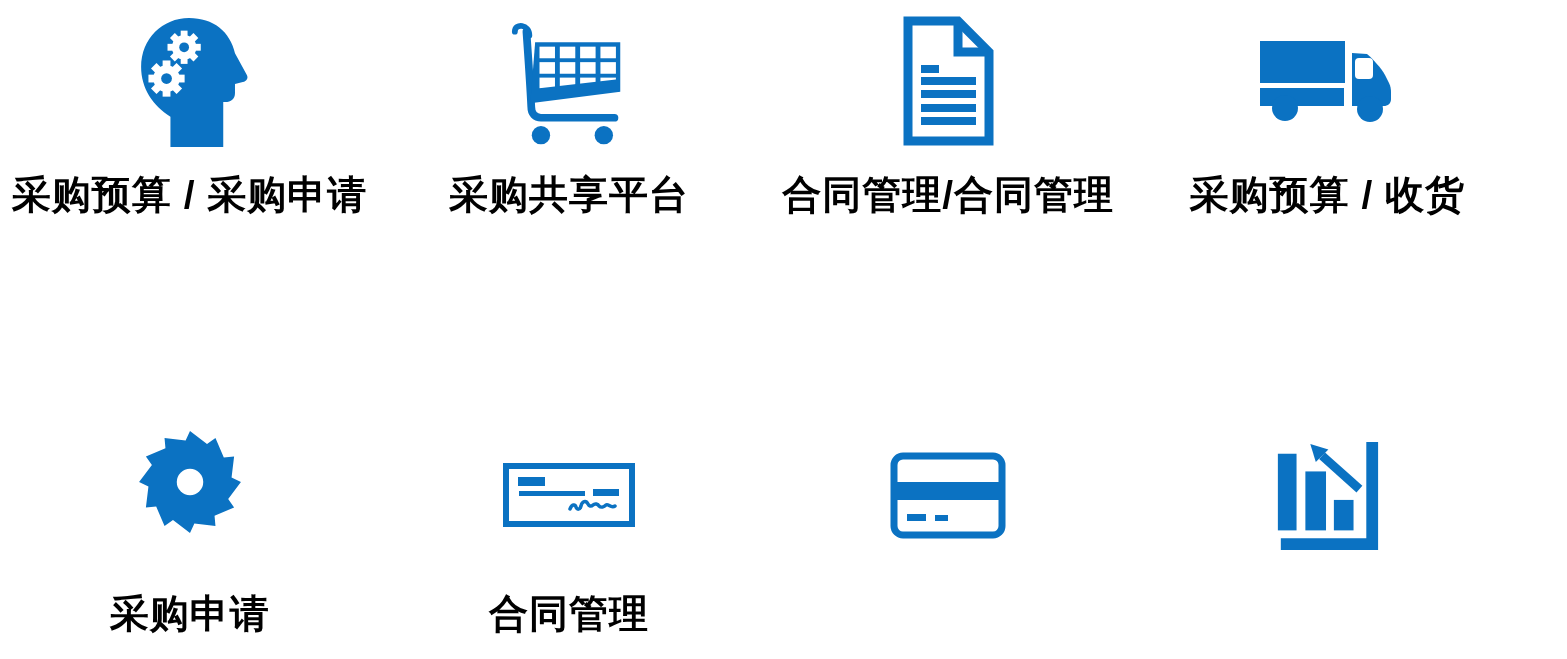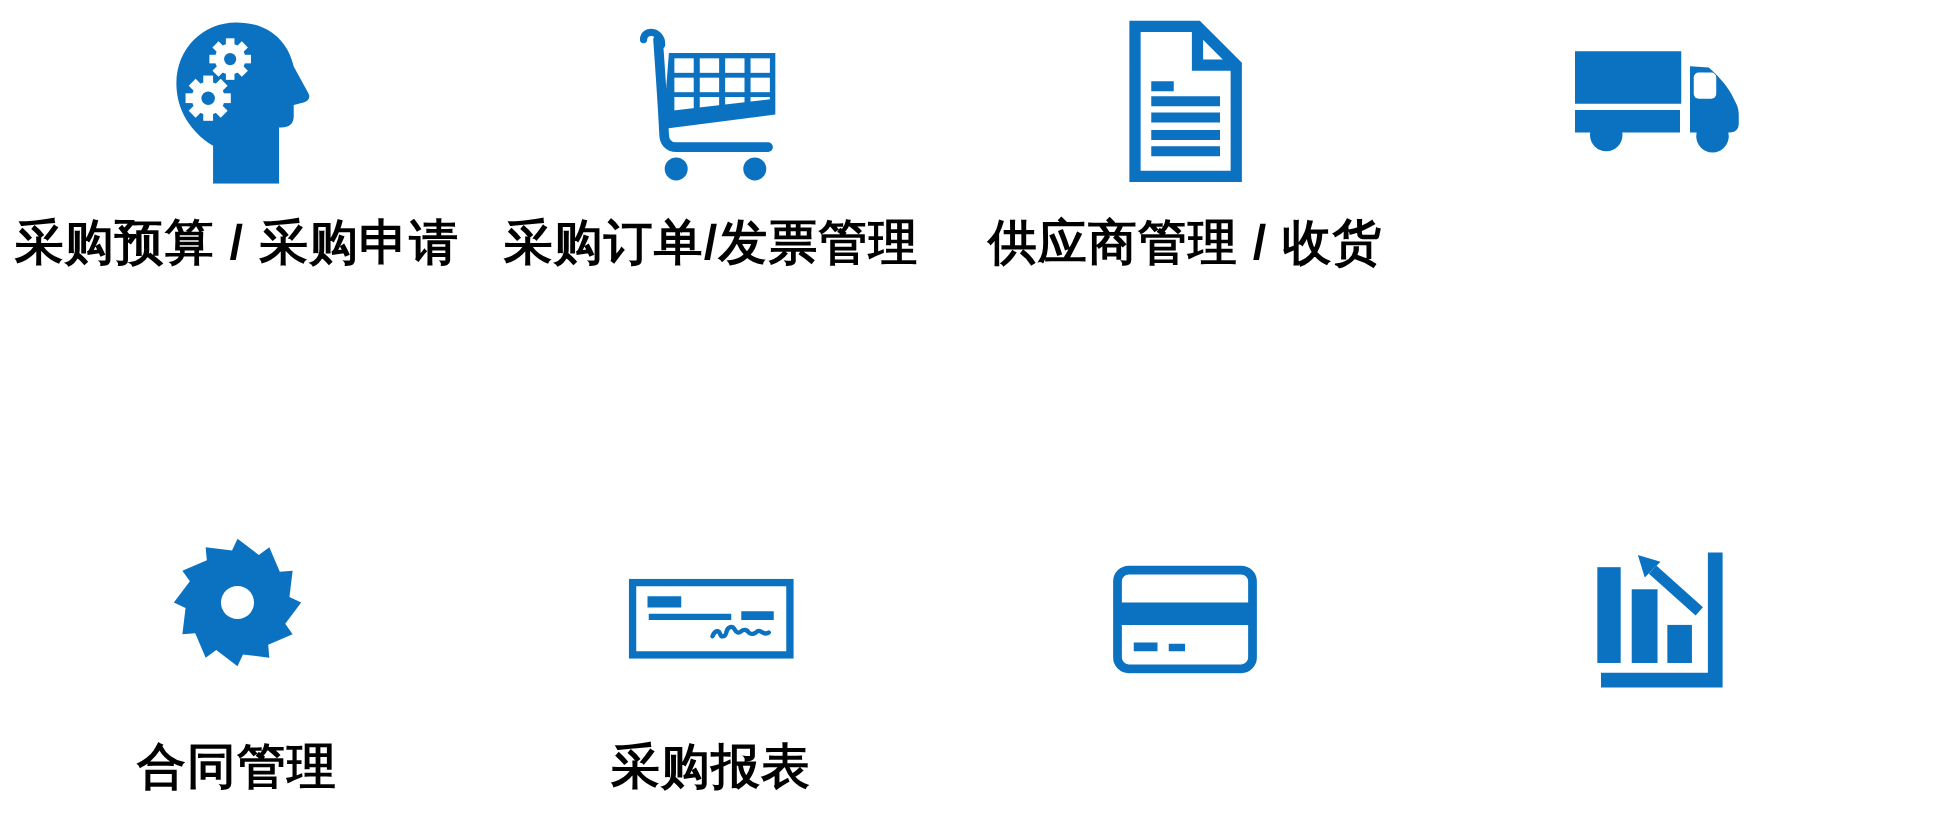--- a/index.html
+++ b/index.html
@@ -118,22 +118,23 @@
         <path fill="currentColor" d="M95,15 L110,16 C117,22 124,30 128,37 L132,45 C133.5,48 134,51 134,54 L134,61 C134,65.5 131,68 126.5,68 L95,68 Z"></path>
         <rect x="98" y="20" width="18" height="21" rx="4" fill="#fff"></rect>
         <circle cx="28" cy="70" r="13" fill="currentColor"></circle>
         <circle cx="113" cy="71" r="13" fill="currentColor"></circle>
       </svg>
     </div>
   </div>
 
   <div class="band b1">
     <span class="module-label">采购预算 / 采购申请</span>
-    <span class="module-label">采购订单/发票管理</span>
-    <span class="module-label">供应商管理 / 收货</span>
+    <span class="module-label">采购共享平台</span>
+    <span class="module-label">合同管理/合同管理</span>
+    <span class="module-label">采购预算 / 收货</span>
   </div>
 
   <div class="spacer"></div>
 
   <div class="icon-strip row2">
 
     <div class="icon nudge-up">
       <svg width="106" height="110" viewBox="0 0 104 108">
         <path fill="currentColor" d="M102,54 L89.5,70.7 L95.3,79 L76.1,87.2 L77,97.3 L56.3,94.8 L52,104 L35.3,91.4 L27,97.3 L18.8,78.1 L8.7,79 L11.2,58.3 L2,54 L14.6,37.3 L8.7,29 L27.9,20.8 L27,10.7 L47.7,13.2 L52,4 L68.7,16.6 L77,10.7 L85.2,29.9 L95.3,29 L92.8,49.7 Z"></path>
         <circle cx="52" cy="54" r="13" fill="#fff"></circle>
@@ -165,17 +166,17 @@
         <rect x="5" y="15" width="19" height="78" fill="currentColor"></rect>
         <rect x="33" y="33" width="21" height="60" fill="currentColor"></rect>
         <rect x="62" y="62" width="20" height="31" fill="currentColor"></rect>
         <line x1="50" y1="17" x2="88" y2="51" stroke="currentColor" stroke-width="9"></line>
         <polygon points="38,5 56.4,10.6 43.6,23.4" fill="currentColor"></polygon>
       </svg>
     </div>
   </div>
 
   <div class="band b2">
+    <span class="module-label">采购申请</span>
     <span class="module-label">合同管理</span>
-    <span class="module-label">采购报表</span>
   </div>
 
 </div>
 
 </body></html>

